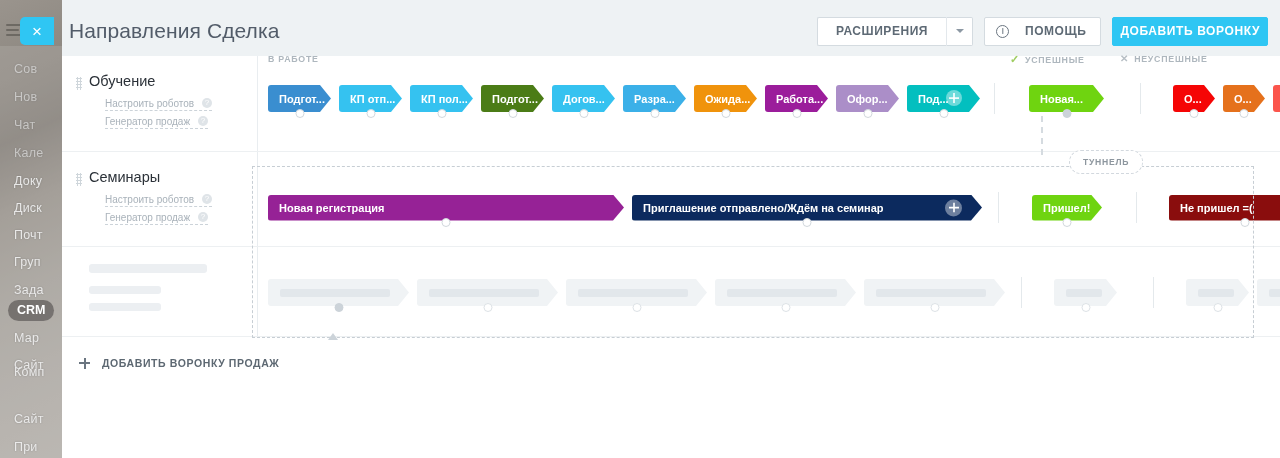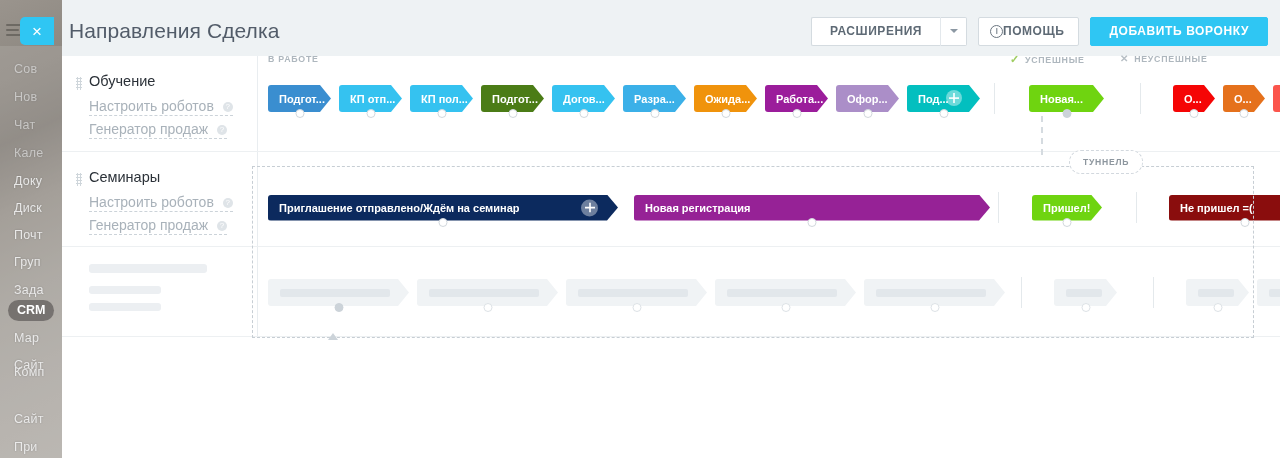--- a/index.html
+++ b/index.html
@@ -93,32 +93,32 @@
   }
   .btn-split-main { border-right: none; border-radius: 2px 0 0 2px; padding: 0 18px; }
   .btn-split-arrow {
     width: 27px; padding: 0; border-radius: 0 2px 2px 0;
     border-left: 1px solid #e3e8ec;
   }
   .caret {
     width:0;height:0;border-left:4px solid transparent;border-right:4px solid transparent;
     border-top:4px solid #8c98a3;
   }
-  .btn-help { padding: 0 14px 0 11px; gap: 0; }
+  .btn-help { padding: 0 14px 0 11px; gap: 16px; }
   .icon-info {
     width: 13px; height: 13px; border-radius: 50%;
     border: 1.4px solid #6b7681; position: relative; flex: none;
   }
   .icon-info::after {
     content:""; position:absolute; left:50%; top:2.2px; transform:translateX(-50%);
     width:1.4px; height:6.5px; background:#6b7681; border-radius:1px;
   }
   .btn-primary {
     background: #2fc6f3; border-color: #2fc6f3; color: #fff;
-    padding: 0 18px; letter-spacing: .6px;
+    padding: 0 7px; letter-spacing: .6px;
   }
 
   
   .canvas {
     position: absolute; left: 0; top: 56px;
     width: 1218px; height: 402px;
     background: #fff;
   }
 
   .row {
@@ -140,22 +140,22 @@
     background-size: 3px 3px;
     background-position: 0 0, 3px 0;
     background-repeat: repeat-y;
     opacity: .95;
   }
   .row-name {
     font-size: 14.5px; color: #2b3138; margin: 0 0 9px 13px;
     font-weight: normal;
   }
   .row-link {
-    display: block; margin: 0 0 5px 13px;
-    font-size: 14px; color: #a9b2ba;
+    display: block; margin: 0 0 5px 29px;
+    font-size: 10px; color: #a9b2ba;
     border-bottom: 1px dashed #ccd3d9;
     width: fit-content; cursor: pointer;
     padding-bottom: 1px;
   }
   .row-link .q {
     display: inline-block; width: 10px; height: 10px;
     border-radius: 50%; background: #dfe4e8;
     margin-left: 5px; vertical-align: -1px;
     position: relative;
   }
@@ -440,36 +440,36 @@
             <span class="q"></span>
           </a>
           <a class="row-link">
             <span>Генератор продаж</span>
             <span class="q"></span>
           </a>
         </div>
 
         <div class="row-stages">
           <div class="stage-track" style="margin-top:27px; padding-left:10px;">
+            <div class="chip-wrap">
+              <div class="chip" style="background:#962296;width:356px;height:26px">Новая регистрация</div>
+              <span class="knob"></span>
+            </div>
             <div class="chip-wrap" style="margin-right:16px">
               <div class="chip" style="background:#0c2a5e;width:350px;height:26px;padding-right:40px">
                 <span>Приглашение отправлено/Ждём на семинар</span>
               </div>
               <span style="position:absolute;right:20px;top:13px;transform:translateY(-50%);width:17px;height:17px;border-radius:50%;background:rgba(255,255,255,.40);display:flex;align-items:center;justify-content:center;z-index:4">
                 <svg width="10" height="10" viewBox="0 0 10 10">
                     <path d="M0 4.3h10v1.6H0z" fill="#fff"></path>
                     <path d="M4.2 0h1.6v10H4.2z" fill="#fff"></path>
                   </svg>
               </span>
               <span class="knob"></span>
             </div>
-            <div class="chip-wrap">
-              <div class="chip" style="background:#962296;width:356px;height:26px">Новая регистрация</div>
-              <span class="knob"></span>
-            </div>
 
             <div class="sep"></div>
 
             <div class="chip-wrap" style="margin-left:33px;margin-right:34px">
               <div class="chip" style="background:#6fd410;width:70px;height:26px">Пришел!</div>
               <span class="knob"></span>
             </div>
 
             <div class="sep"></div>
 
@@ -543,16 +543,20 @@
               </div>
             <div class="chip-wrap">
                 <div class="chip-sk" style="width:63px">
                   <div class="inner" style="width:36px"></div>
                 </div>
               </div>
           </div>
         </div>
       </div>
 
+      <div class="add-funnel">
+        <span class="pl"></span>
+        <span>ДОБАВИТЬ ВОРОНКУ ПРОДАЖ</span>
+      </div>
 
     </div>
   </div>
 </div>
 
 </body></html>

